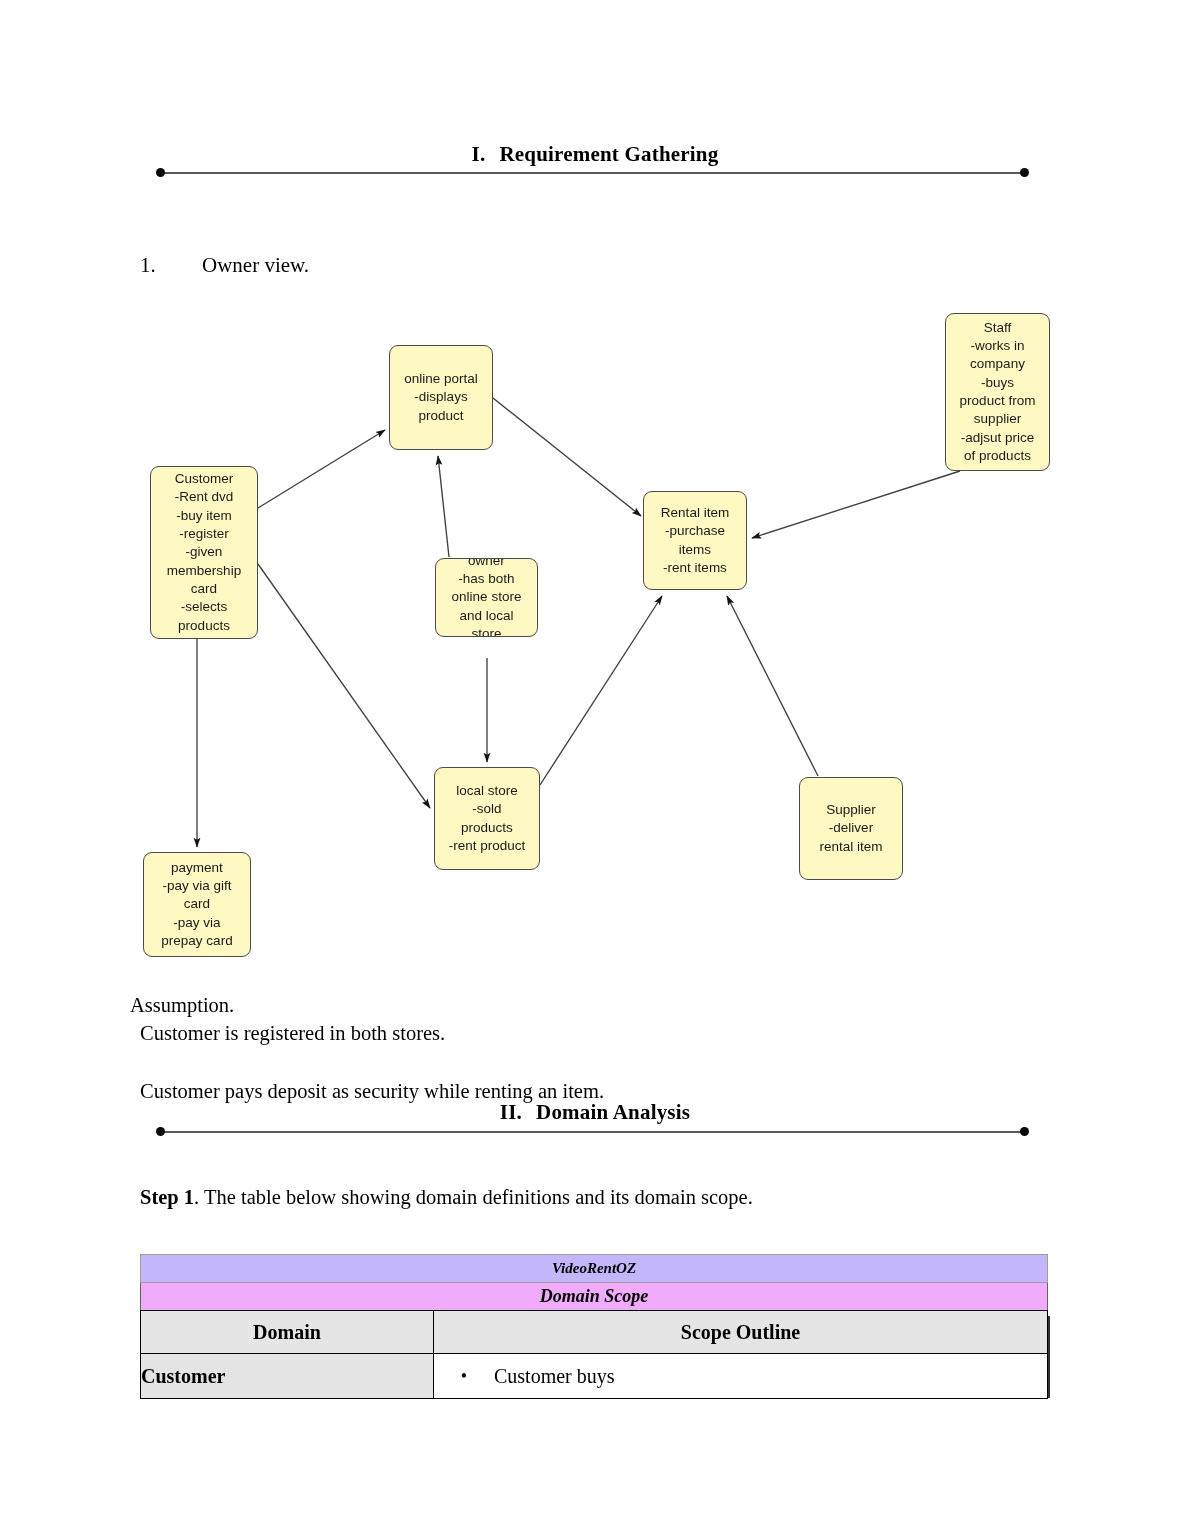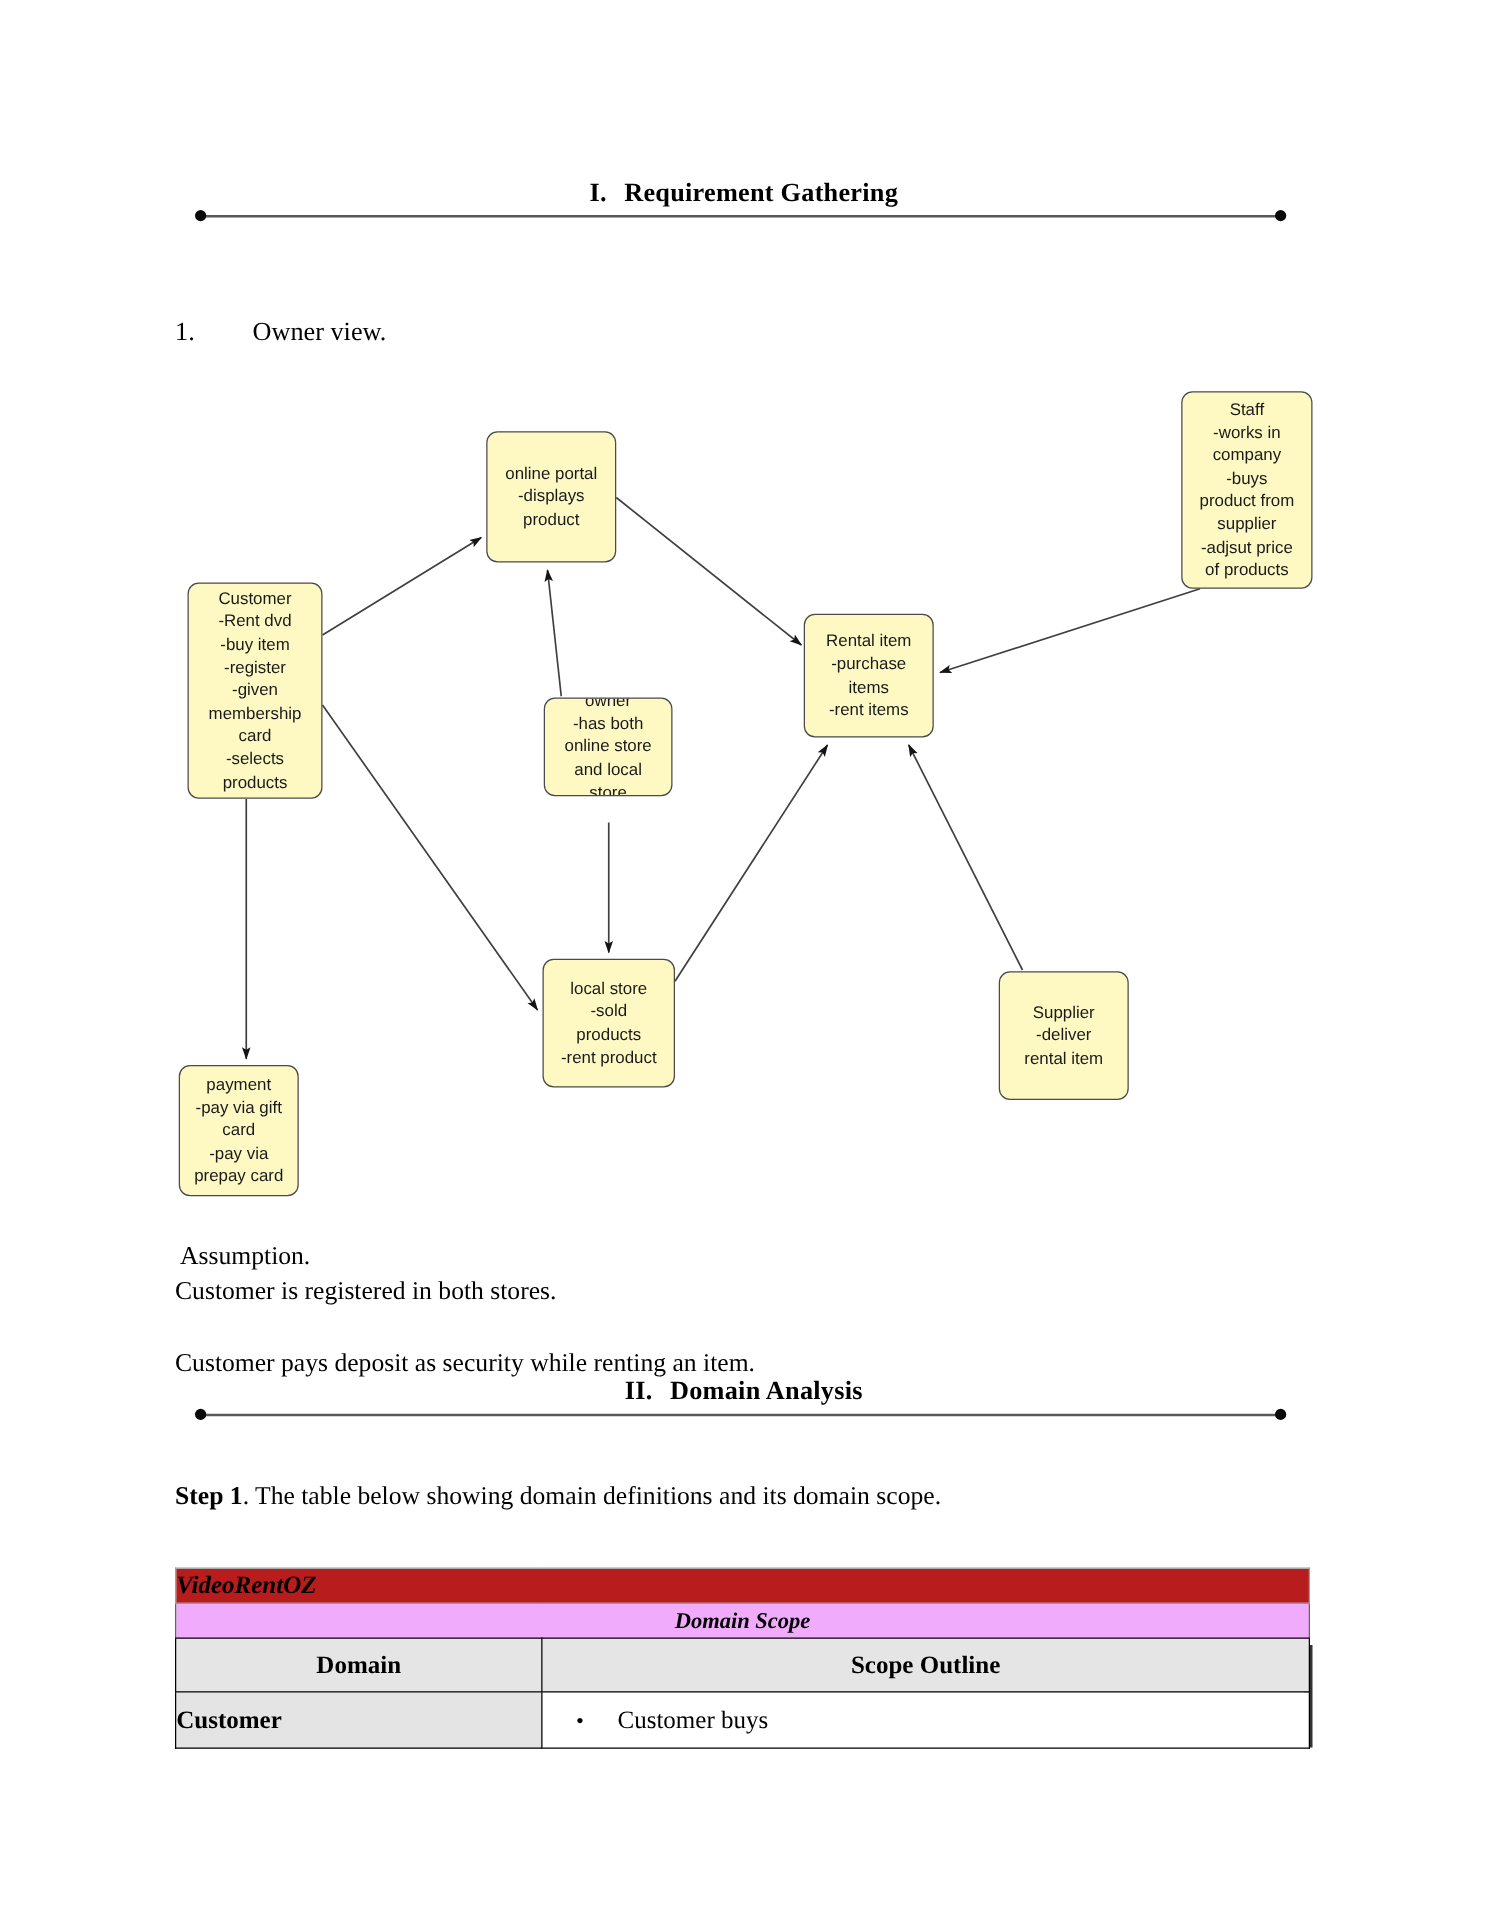--- a/index.html
+++ b/index.html
@@ -113,24 +113,25 @@
     width: 908px;
     border-collapse: collapse;
     font-family: "Liberation Serif", serif;
   }
   #scope-table td {
     border: 1.6px solid #000000;
     padding: 0;
     vertical-align: middle;
   }
   .t-title {
-    background: #b91c1c;
+    background: #c4b5fd;
+    text-align: center;
     font-style: italic;
     font-weight: bold;
-    font-size: 20px;
+    font-size: 15px;
     height: 27px;
     border-left-color: #9d9d9d !important;
     border-right-color: #9d9d9d !important;
     border-top-color: #9d9d9d !important;
     border-bottom-color: #9d9d9d !important;
   }
   .t-sub {
     background: #f0abfc;
     text-align: center;
     font-style: italic;
@@ -260,27 +261,27 @@
 
 <div class="node" style="left:434px; top:767px; width:106px; height:103px;">local store
 -sold
 products
 -rent product</div>
 
 <div class="node" style="left:799px; top:777px; width:104px; height:103px;">Supplier
 -deliver
 rental item</div>
 
-<div class="node" style="left:143px; top:852px; width:96px; height:105px;">payment
+<div class="node" style="left:143px; top:852px; width:108px; height:105px;">payment
 -pay via gift
 card
 -pay via
 prepay card</div>
 
-<div class="para" style="left:144px; top:991px;">Assumption.</div>
+<div class="para" style="left:130px; top:991px;">Assumption.</div>
 <div class="para" style="left:140px; top:1019px;">Customer is registered in both stores.</div>
 <div class="para" style="left:140px; top:1077px;">Customer pays deposit as security while renting an item.</div>
 
 <div class="section-heading" style="top:1100px;">
   <span class="numeral">II.</span><span>Domain Analysis</span>
 </div>
 <div class="rule-wrap" style="left:160px; top:1127px; width:865px;">
   <div class="rule-line"></div>
   <div class="rule-dot left"></div>
   <div class="rule-dot right"></div>

